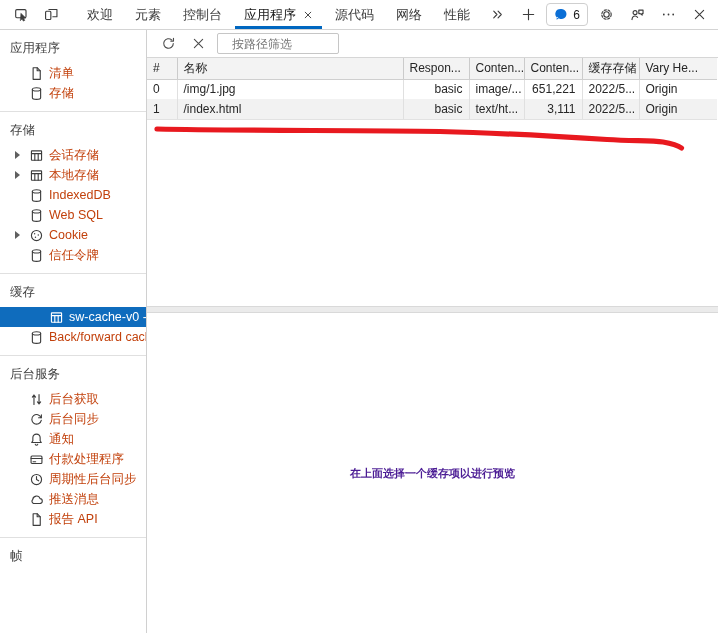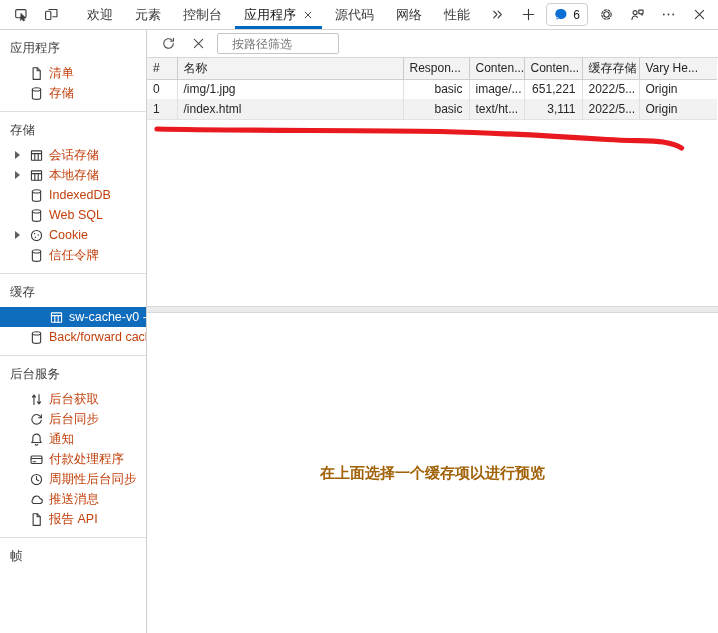--- a/index.html
+++ b/index.html
@@ -50,21 +50,21 @@
   table.datagrid { border-collapse:collapse; table-layout:fixed; width:570px; font-size:12px; }
   table.datagrid th { height:21px; background:#f3f3f3; border-bottom:1px solid #cfcfcf; border-right:1px solid #cbcbcb; font-weight:normal; text-align:left; padding:0 6px; color:#262626; white-space:nowrap; overflow:hidden; }
   table.datagrid td { height:20px; padding:0 6px; border-right:1px solid #e0e0e0; color:#262626; white-space:nowrap; overflow:hidden; }
   table.datagrid th:last-child, table.datagrid td:last-child { border-right:none; }
   table.datagrid tr.stripe td { background:#f2f2f2; }
   table.datagrid tbody tr:last-child td { border-bottom:1px solid #e2e2e2; }
   td.num, th.num { text-align:right; }
 
   .splitter { flex:0 0 7px; height:7px; background:#ebebeb; border-top:1px solid #d9d9d9; border-bottom:1px solid #d9d9d9; cursor:row-resize; }
   .preview { flex:1; display:flex; align-items:center; justify-content:center; background:#fff; }
-  .preview-msg { font-size:15px; font-weight:bold; color:#a16207; }
+  .preview-msg { font-size:11px; font-weight:bold; color:#4c1d95; }
 
   
   .annotation-svg { position:absolute; left:0; top:0; width:718px; height:633px; pointer-events:none; z-index:9; }
 </style>
 </head>
 <body>
 
 <div class="devtools">
 
   <div class="tabbar">

